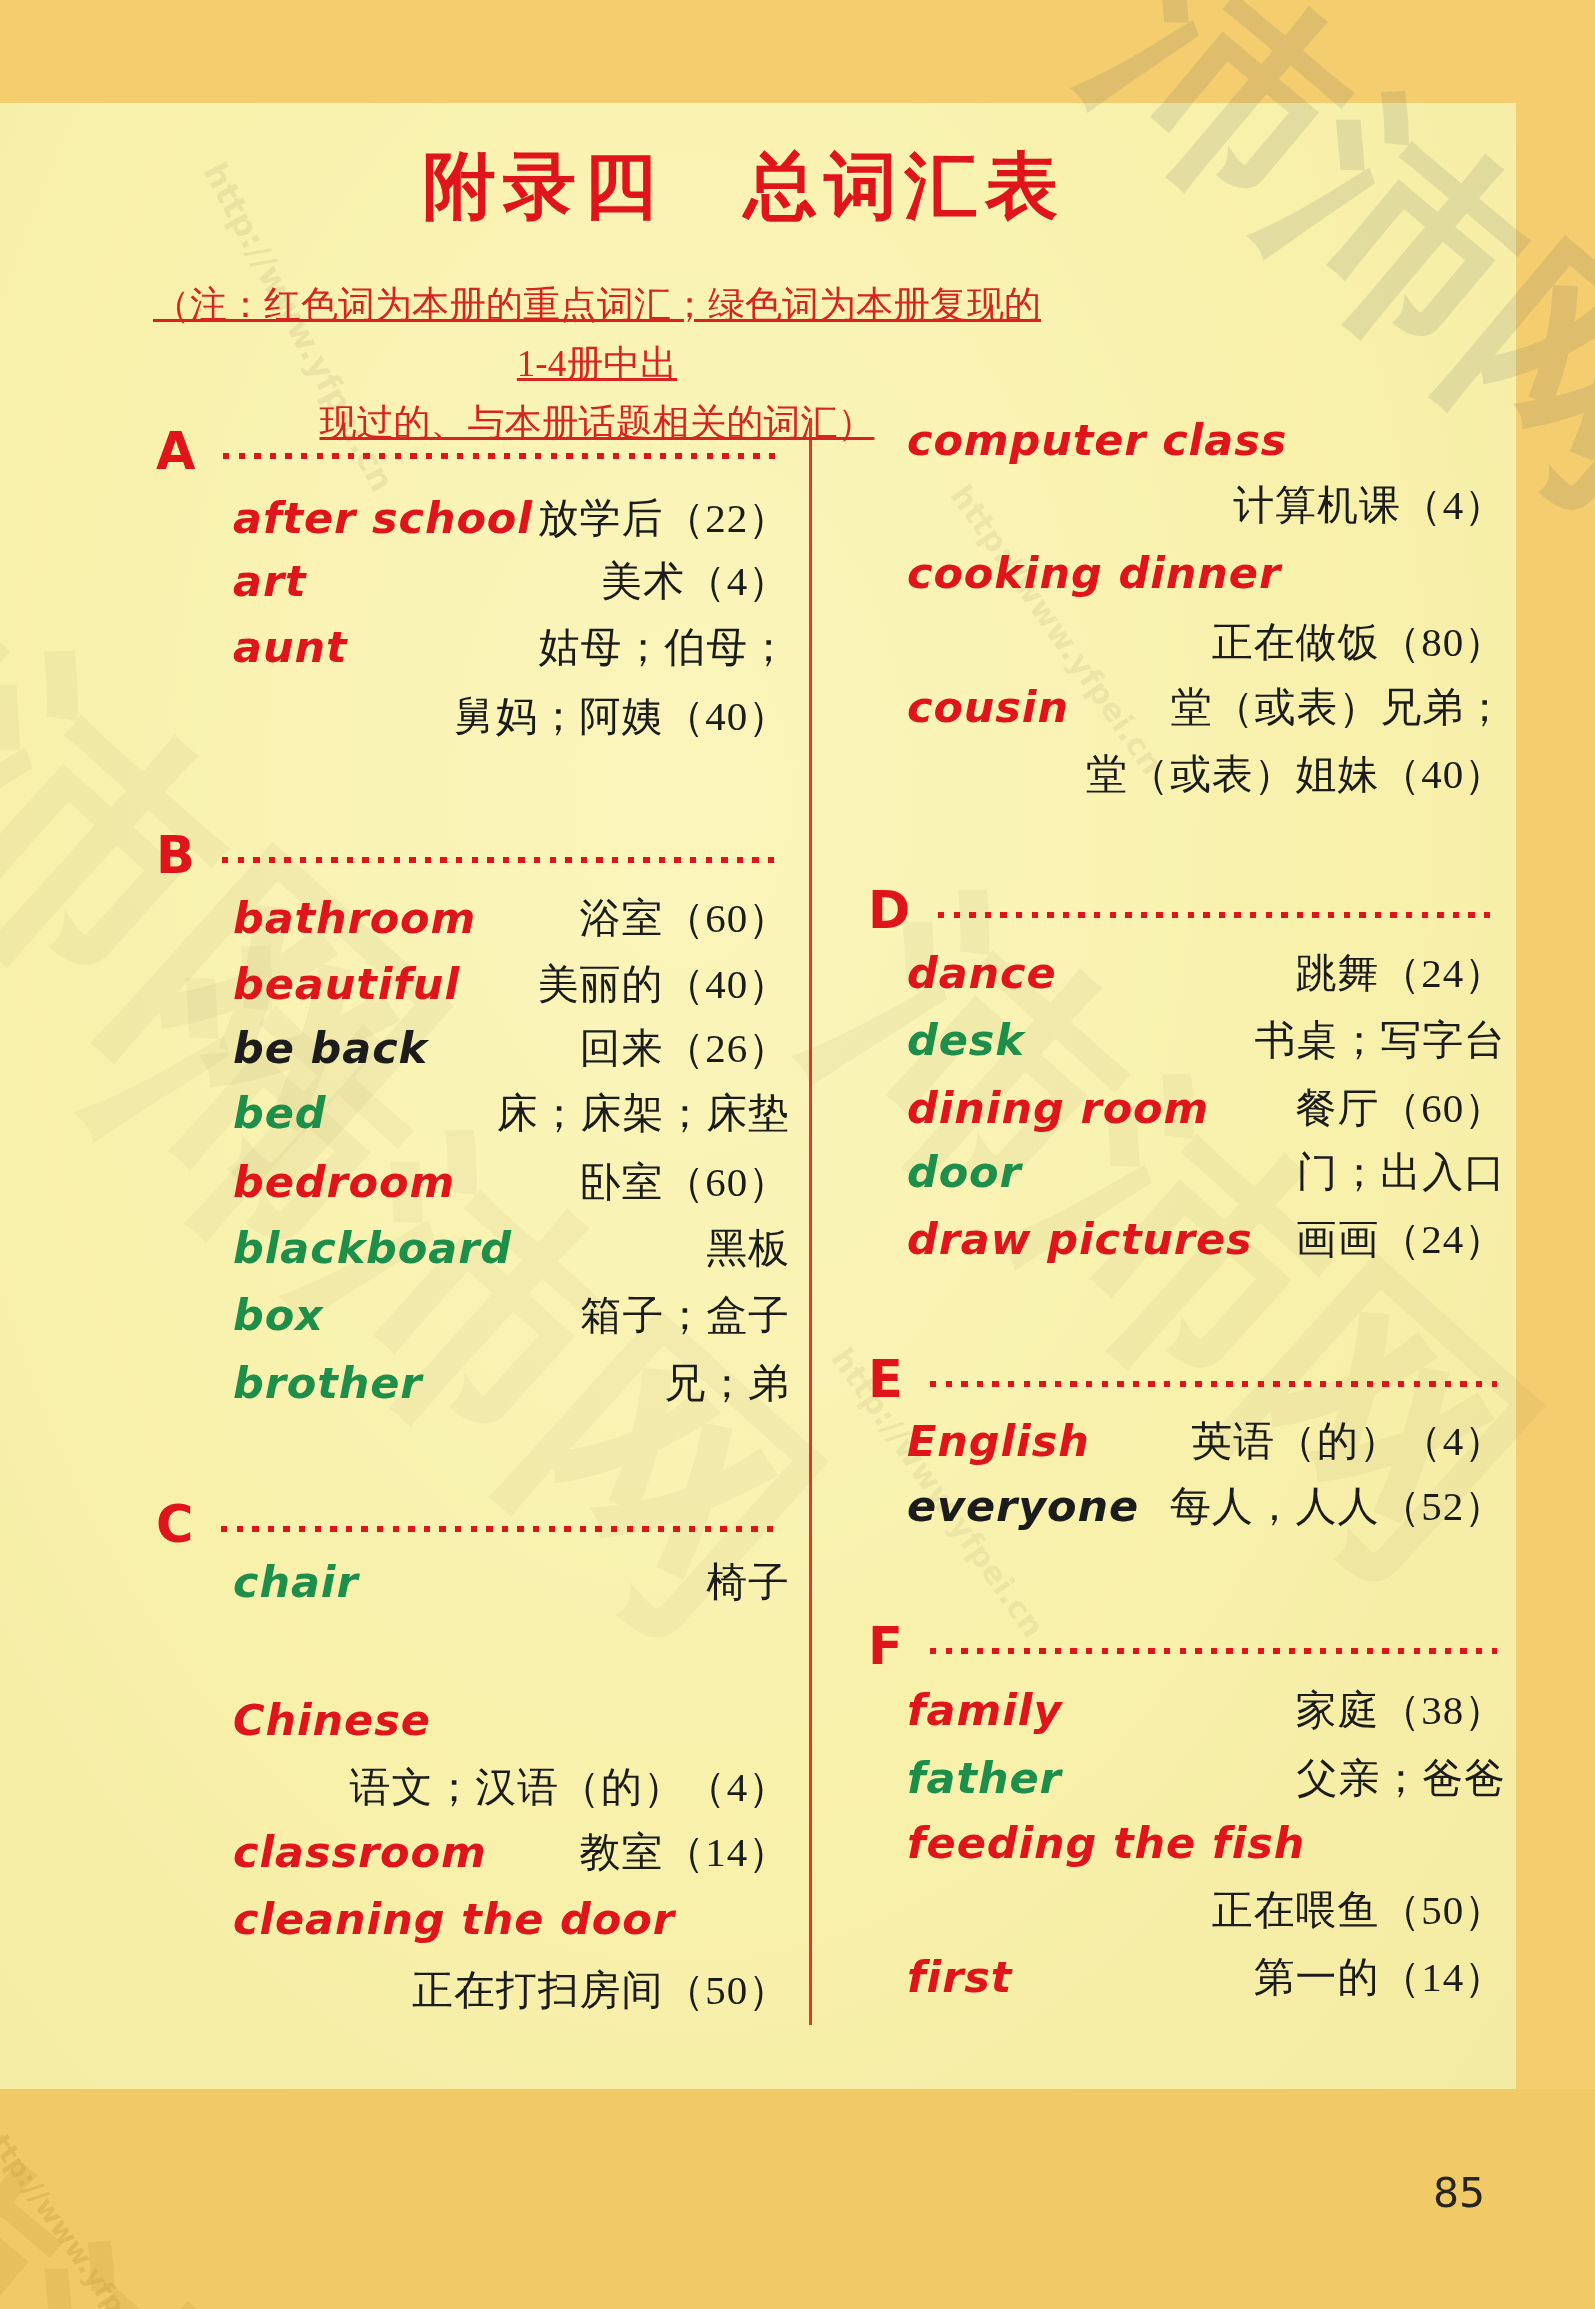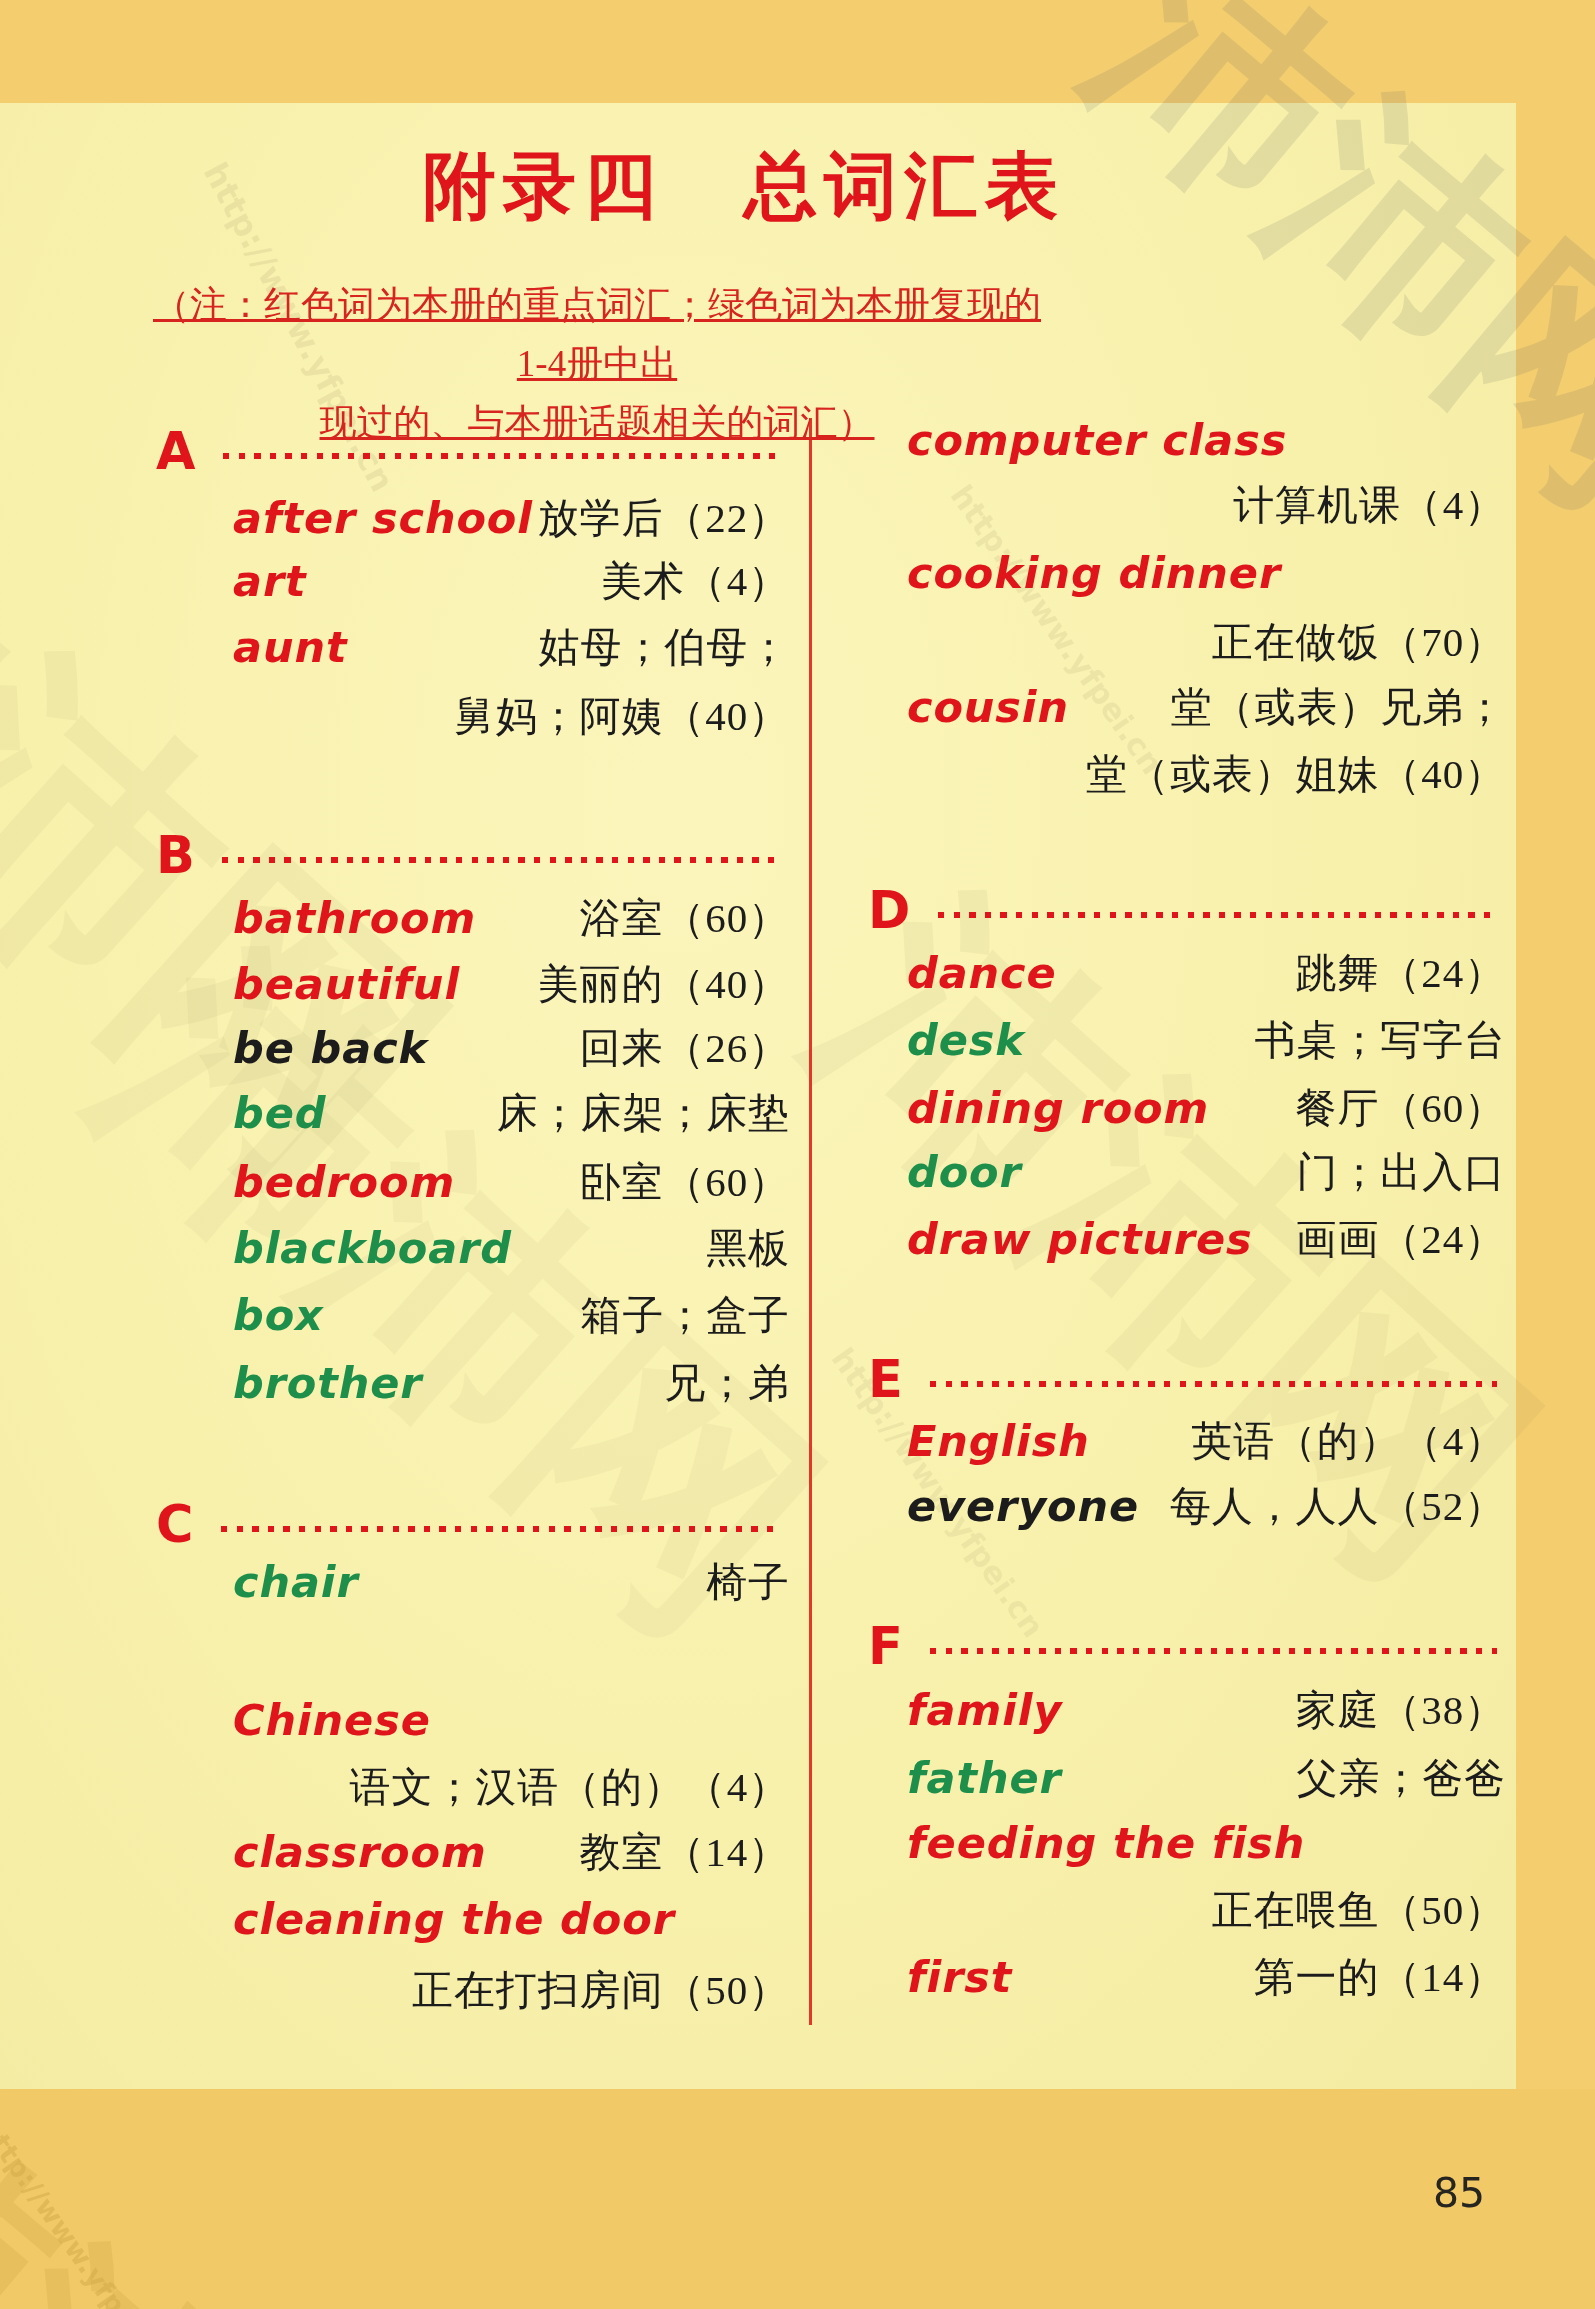--- a/index.html
+++ b/index.html
@@ -190,21 +190,21 @@
         <span class="meaning"></span>
       </div>
     <div class="row" style="top:466px">
         <span class="meaning">计算机课（4）</span>
       </div>
     <div class="row" style="top:534px">
         <span class="word" data-color="red">cooking dinner</span>
         <span class="meaning"></span>
       </div>
     <div class="row" style="top:603px">
-        <span class="meaning">正在做饭（70）</span>
+        <span class="meaning">正在做饭（80）</span>
       </div>
     <div class="row" style="top:668px">
         <span class="word" data-color="red">cousin</span>
         <span class="meaning">堂（或表）兄弟；</span>
       </div>
     <div class="row" style="top:735px">
         <span class="meaning">堂（或表）姐妹（40）</span>
       </div>
     <div class="row" style="top:871px">
         <span class="letter">D</span>

